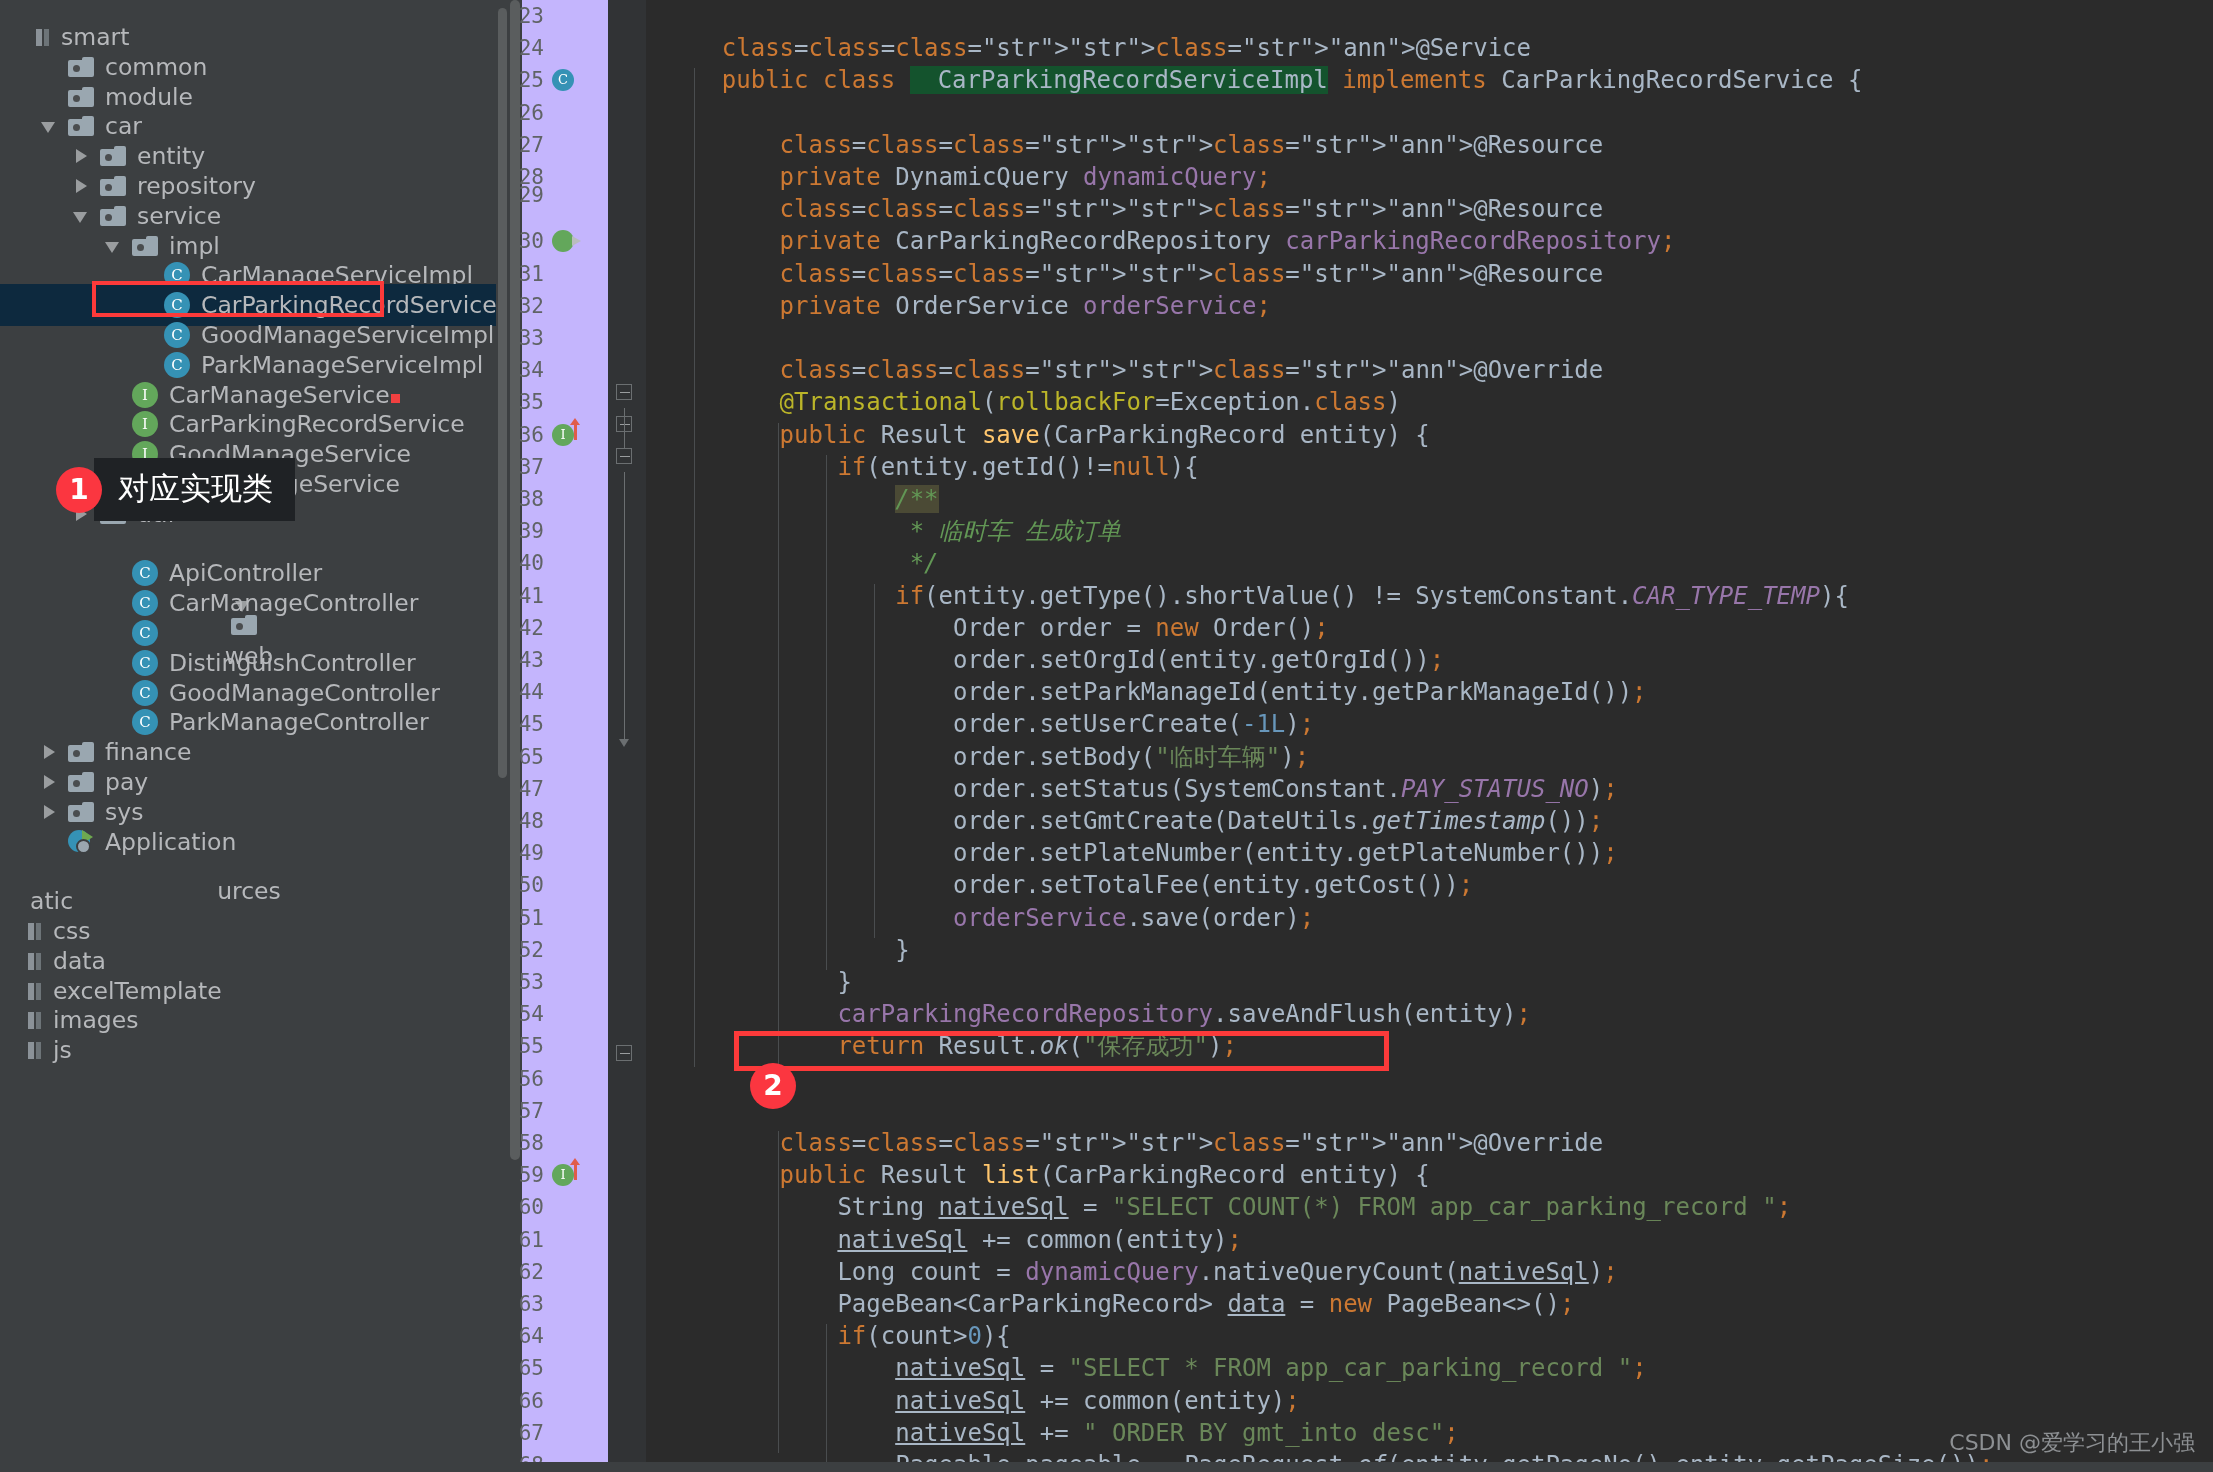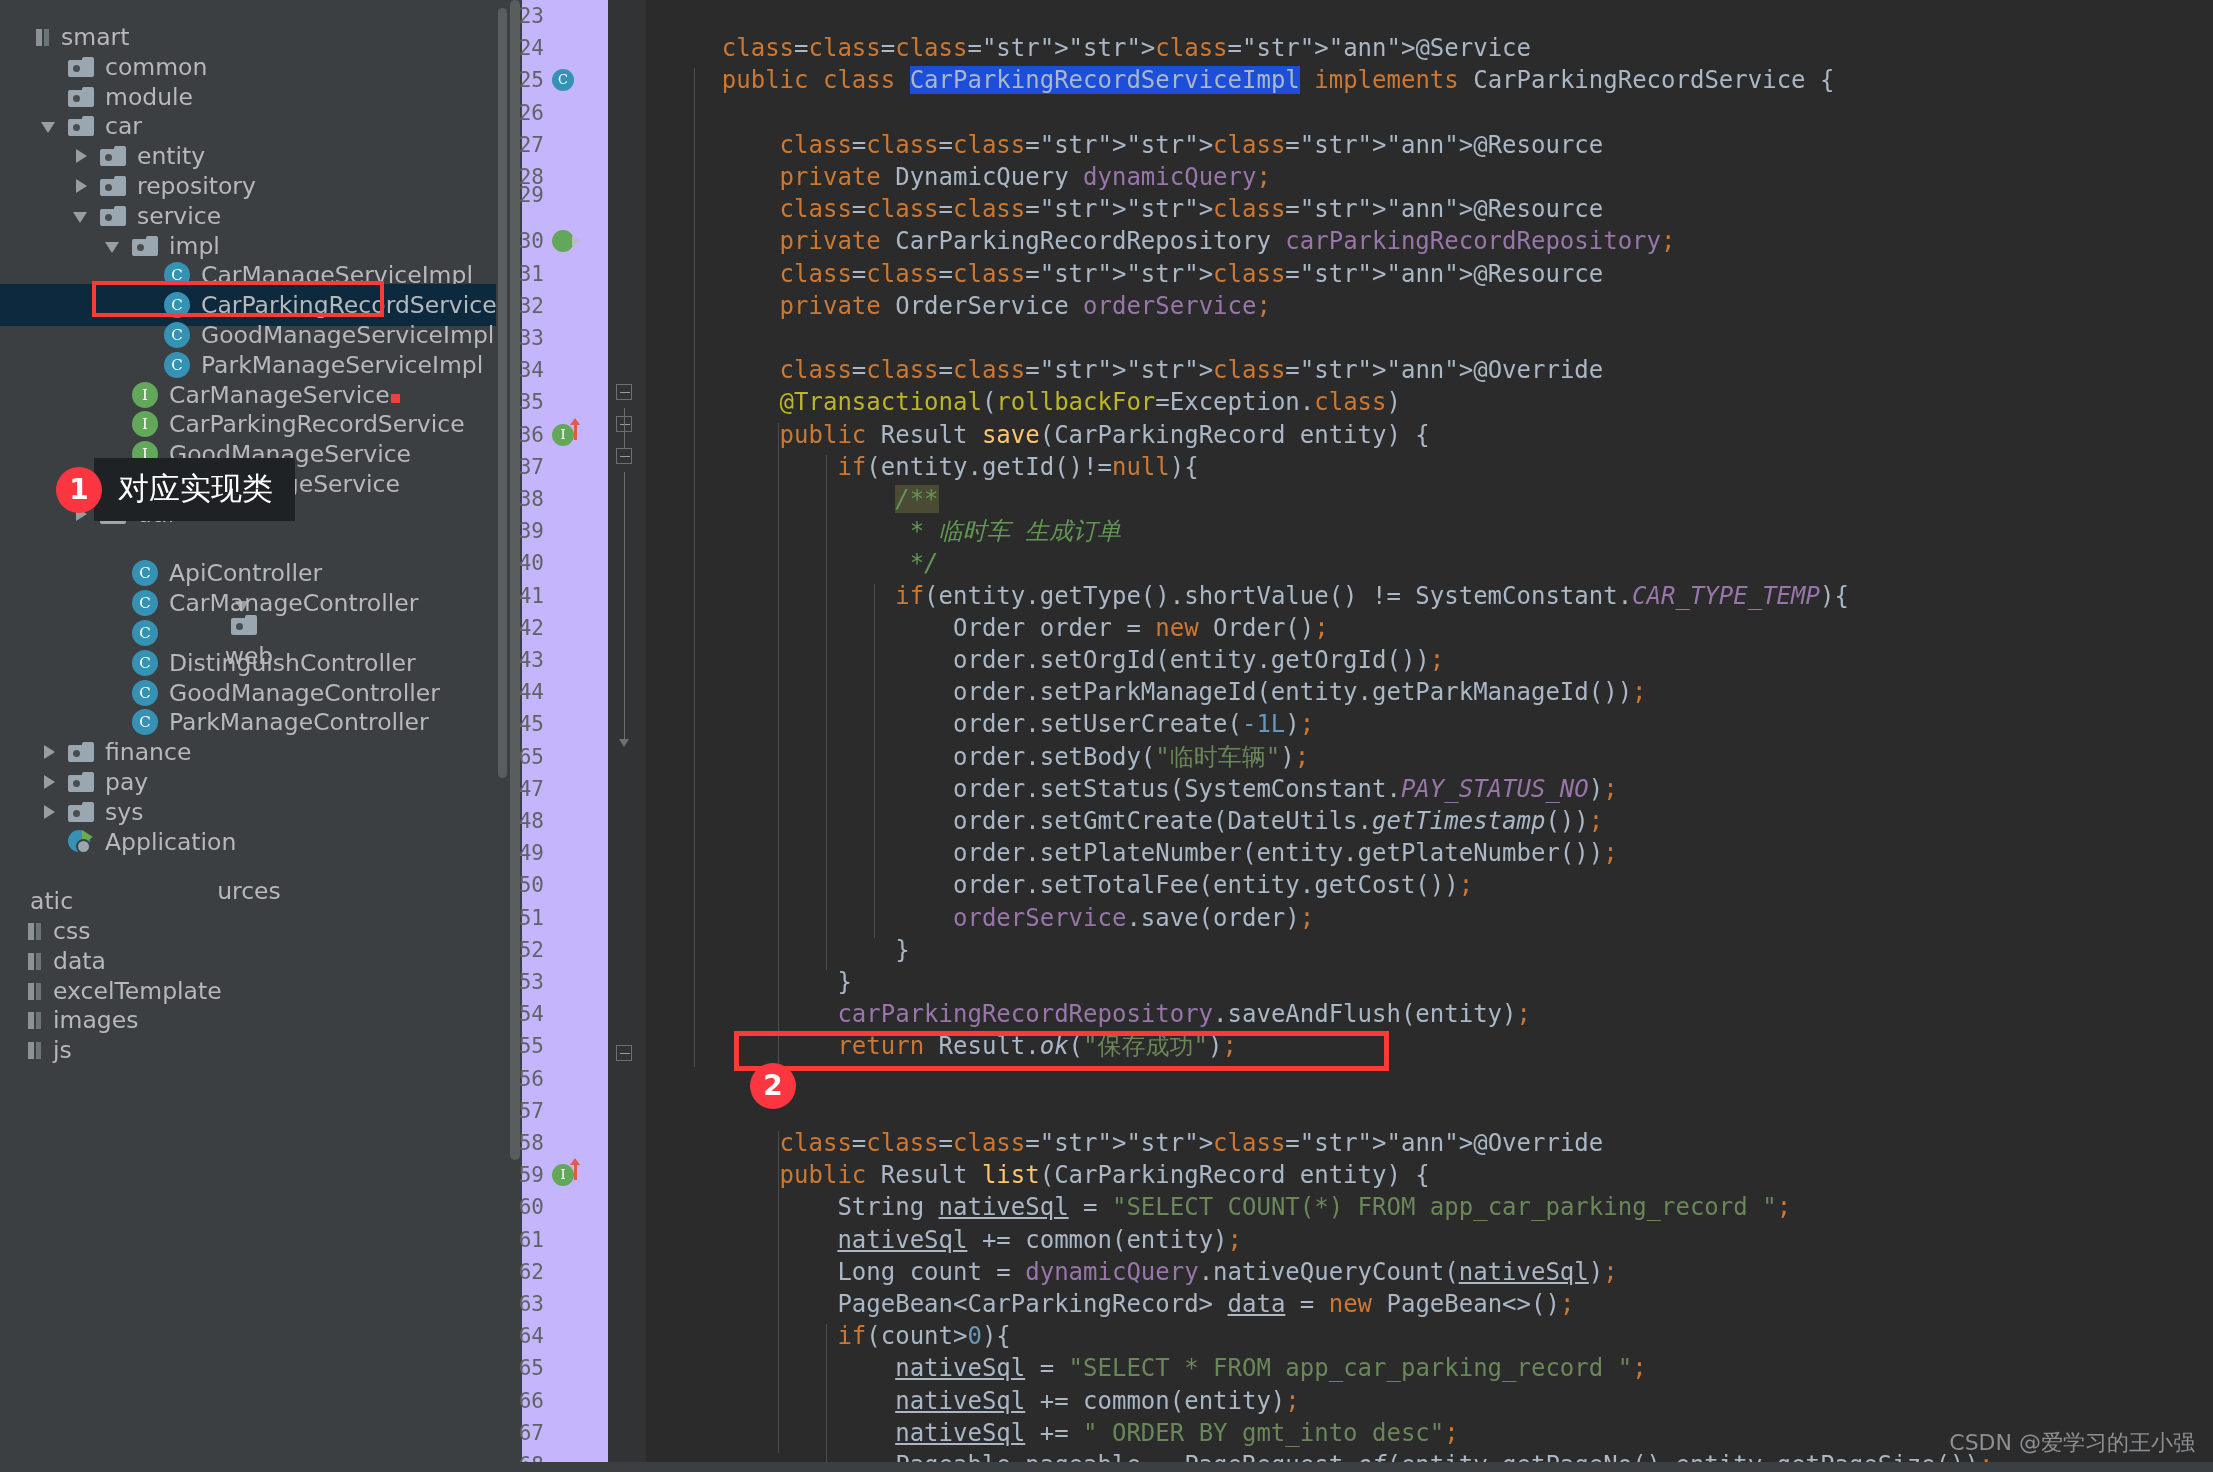--- a/index.html
+++ b/index.html
@@ -132,21 +132,21 @@
   .kw{ color:#cc7832; }   
   .ann{ color:#bbb529; }  
   .str{ color:#6a8759; }  
   .cmt{ color:#629755; font-style:italic; }  
   .num{ color:#6897bb; }  
   .fld{ color:#9876aa; }  
   .mth{ color:#ffc66d; }  
   .cnst{ color:#9876aa; font-style:italic; }
   .stat{ font-style:italic; }
   .ul{ text-decoration:underline; }
-  .classdecl{ background:#1d4ed8; }
+  .classdecl{ background:#14532d;padding-left:28px; }
   .cmtstart{ background:#4b4a35; }
 
   
   .iguide{ position:absolute; width:1px; background:#4a4d4f; }
 
   
   .callout{ position:absolute; display:flex; align-items:center; z-index:50; }
   .badge{
     width:46px; height:46px; border-radius:50%; background:#fb3640; color:#fff;
     font-size:28px; line-height:46px; text-align:center; font-weight:bold; position:relative; z-index:2;

